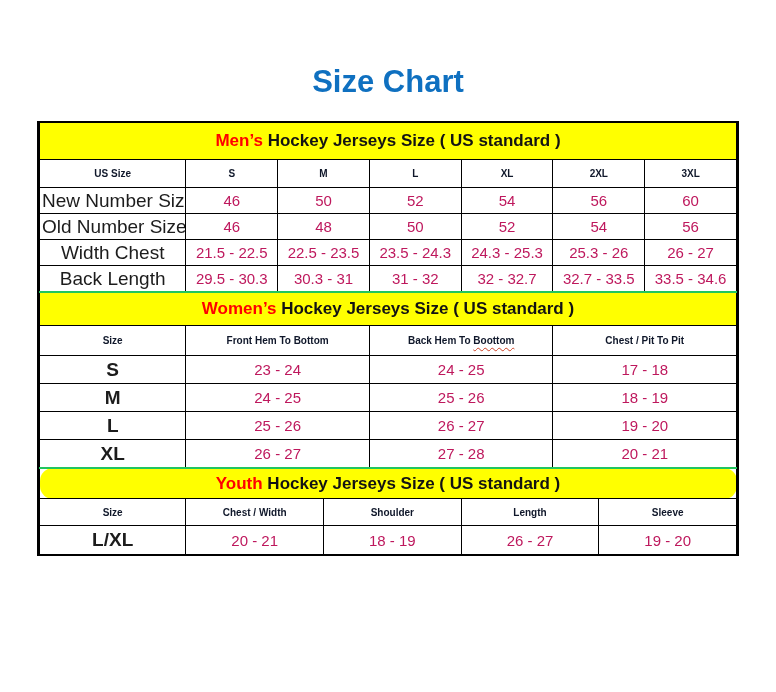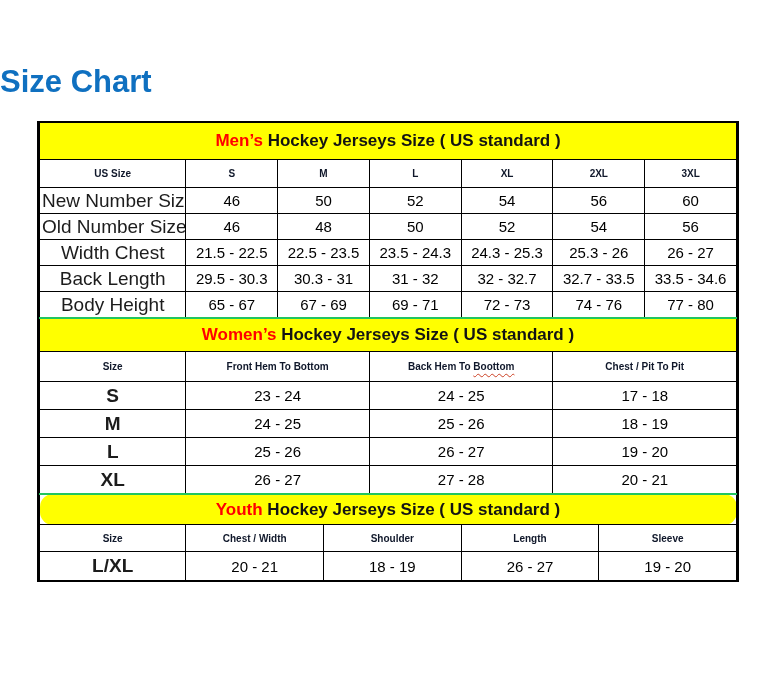--- a/index.html
+++ b/index.html
@@ -11,21 +11,21 @@
   .page {
     position: relative;
     width: 776px;
     height: 692px;
     background: #ffffff;
     overflow: hidden;
   }
   .title {
     margin: 0;
     padding-top: 64px;
-    text-align: left;
+    text-align: center;
     font-size: 31px;
     font-weight: bold;
     color: #0f70c0;
     letter-spacing: 0px;
   }
   .chart {
     position: absolute;
     left: 37px;
     top: 121px;
     width: 702px;
@@ -55,21 +55,21 @@
     font-weight: bold;
     font-size: 17px;
     color: #131313;
   }
   tr.banner.first-banner td { border-top: none; margin-top: 6px; }
   tr.banner td .hl { color: #ff0000; }
   table.size-table tr:last-child td { border-bottom: none; }
 
   
   td.hcell { font-weight: bold; font-size: 10px; color: #0f172a; }
-  td.dcell { font-weight: normal; font-size: 15px; color: #000000; }
+  td.dcell { font-weight: normal; font-size: 15px; color: #be185d; }
   td.label { font-weight: normal; font-size: 19px; color: #1c1c1c; }
   td.label.bold { font-weight: bold; }
 
   
   .s0 tr.banner td { height: 36px; }
   .s0 tr.hdr td    { height: 27px; }
   .s0 tr.drow td   { height: 25px; }
   .s1 tr.banner td { height: 32px; }
   .s1 tr.hdr td    { height: 29px; }
   .s1 tr.drow td   { height: 27px; }
@@ -145,29 +145,20 @@
           </tr>
           <tr class="drow">
             <td class="label">Back Length</td>
             <td class="dcell">29.5 - 30.3</td>
             <td class="dcell">30.3 - 31</td>
             <td class="dcell">31 - 32</td>
             <td class="dcell">32 - 32.7</td>
             <td class="dcell">32.7 - 33.5</td>
             <td class="dcell">33.5 - 34.6</td>
           </tr>
-          <tr class="drow">
-            <td class="label">Body Height</td>
-            <td class="dcell">65 - 67</td>
-            <td class="dcell">67 - 69</td>
-            <td class="dcell">69 - 71</td>
-            <td class="dcell">72 - 73</td>
-            <td class="dcell">74 - 76</td>
-            <td class="dcell">77 - 80</td>
-          </tr>
         </tbody>
     </table>
 
     <table class="size-table s1">
       <colgroup>
           <col class="label-col">
           <col>
           <col>
           <col>
         </colgroup>

